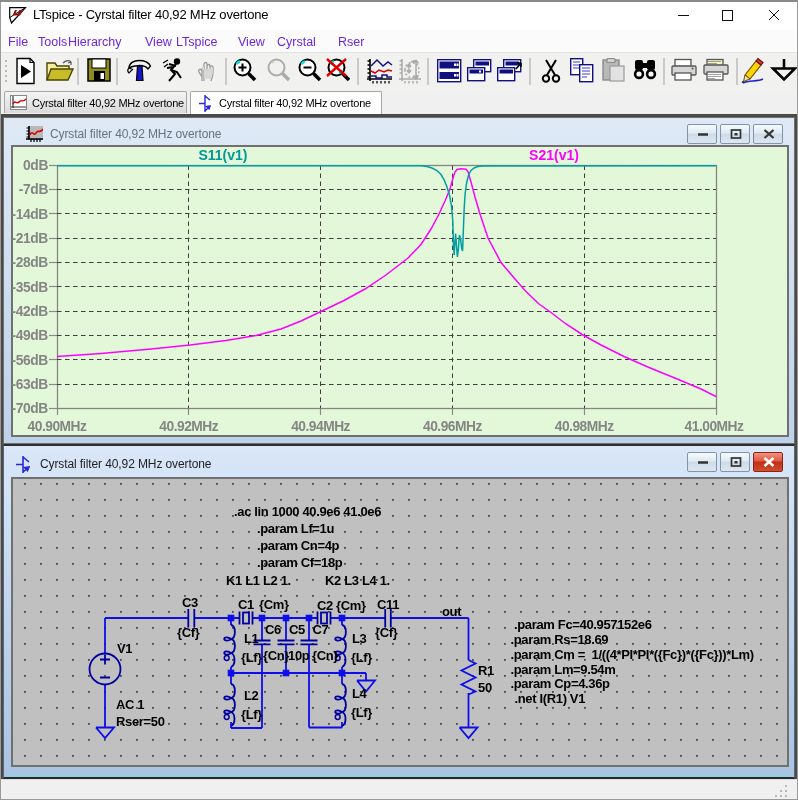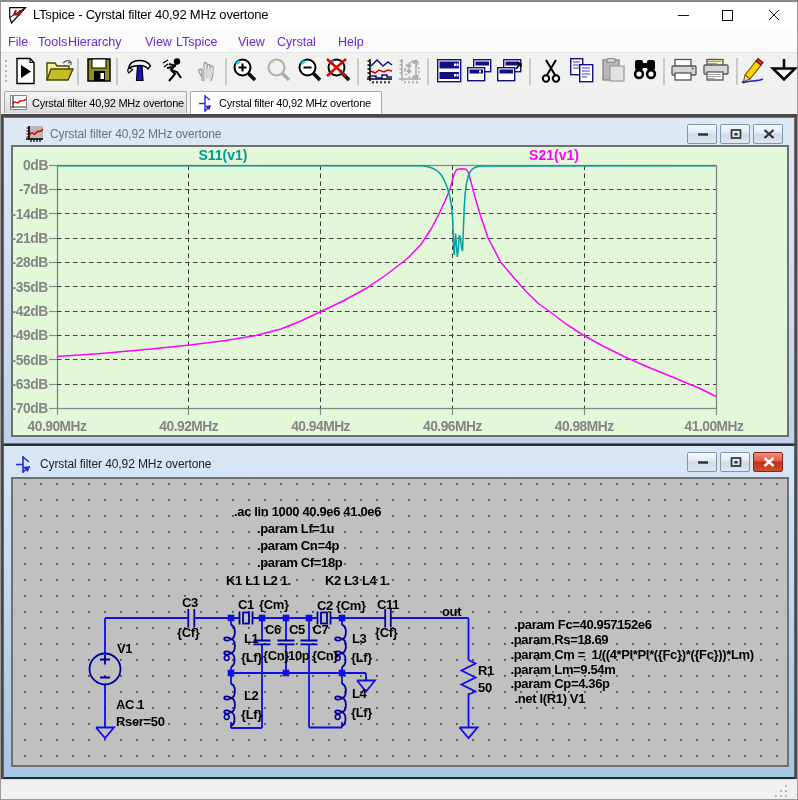--- a/index.html
+++ b/index.html
@@ -54,21 +54,21 @@
 </svg>
 
 <div class="abs" id="menubar">
 <span class="mi" style="left:8px">File</span>
 <span class="mi" style="left:38px">Tools</span>
 <span class="mi" style="left:68px">Hierarchy</span>
 <span class="mi" style="left:145px">View</span>
 <span class="mi" style="left:176px">LTspice</span>
 <span class="mi" style="left:238px">View</span>
 <span class="mi" style="left:277px">Cyrstal</span>
-<span class="mi" style="left:338px">Help</span>
+<span class="mi" style="left:338px">Rser</span>
 </div>
 
 <div class="abs" id="toolbar"></div>
 <svg class="abs" style="left:0;top:52px;width:798px;height:38px" viewBox="0 0 798 38">
 <g fill="#b8b8b8">
       <rect x="5" y="8" width="2" height="2"></rect>
       <rect x="5" y="13" width="2" height="2"></rect>
       <rect x="5" y="18" width="2" height="2"></rect>
       <rect x="5" y="23" width="2" height="2"></rect>
       <rect x="5" y="28" width="2" height="2"></rect>

